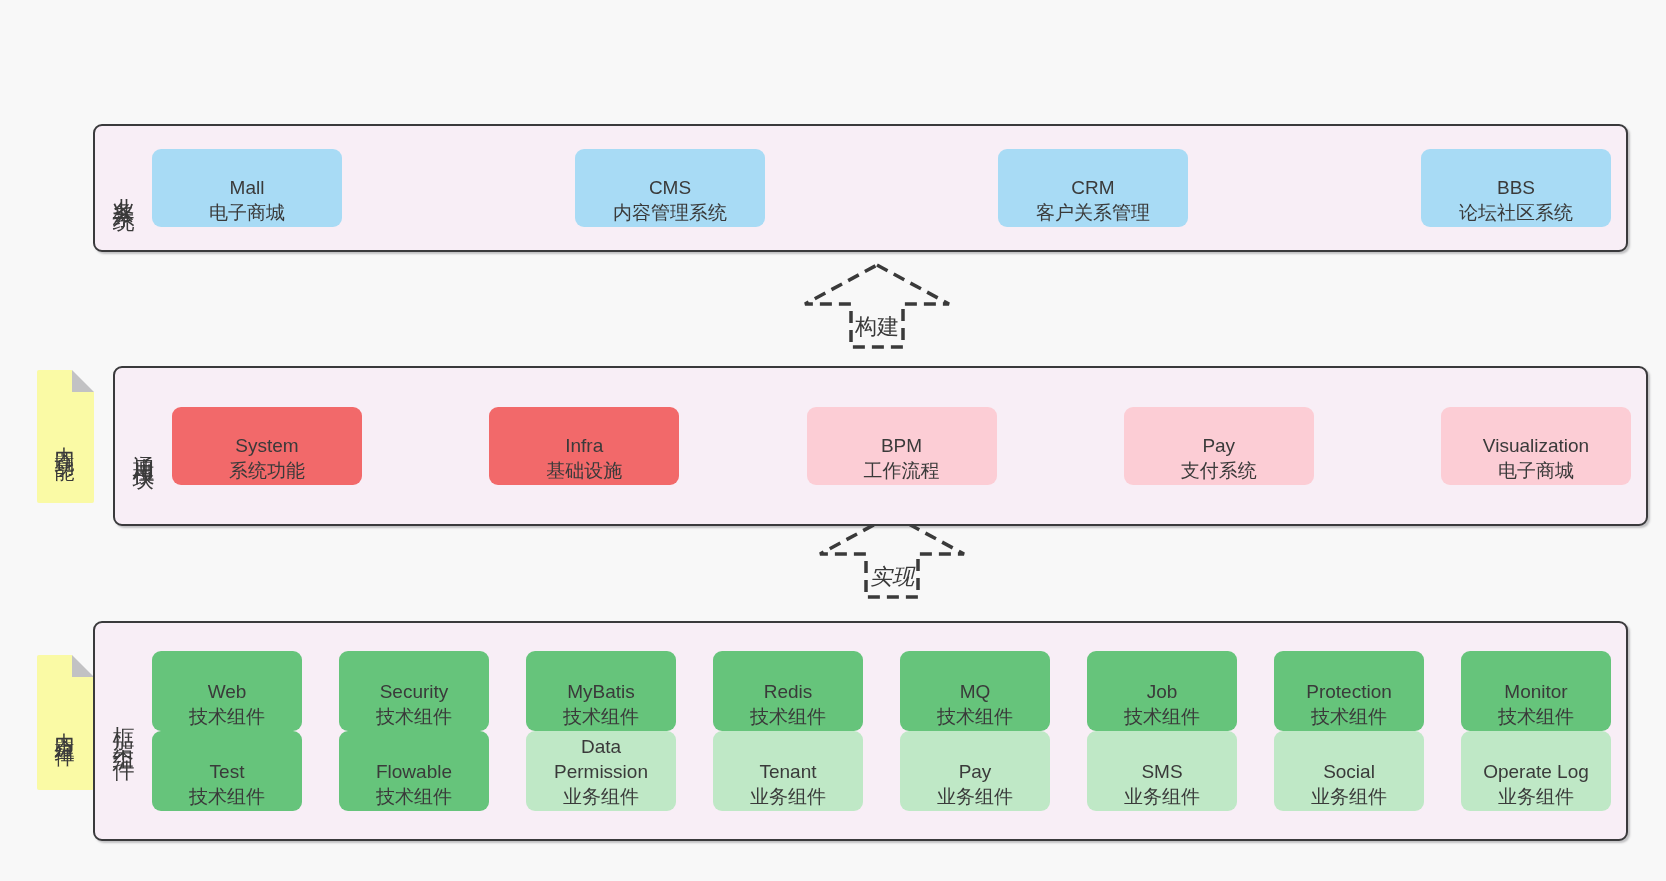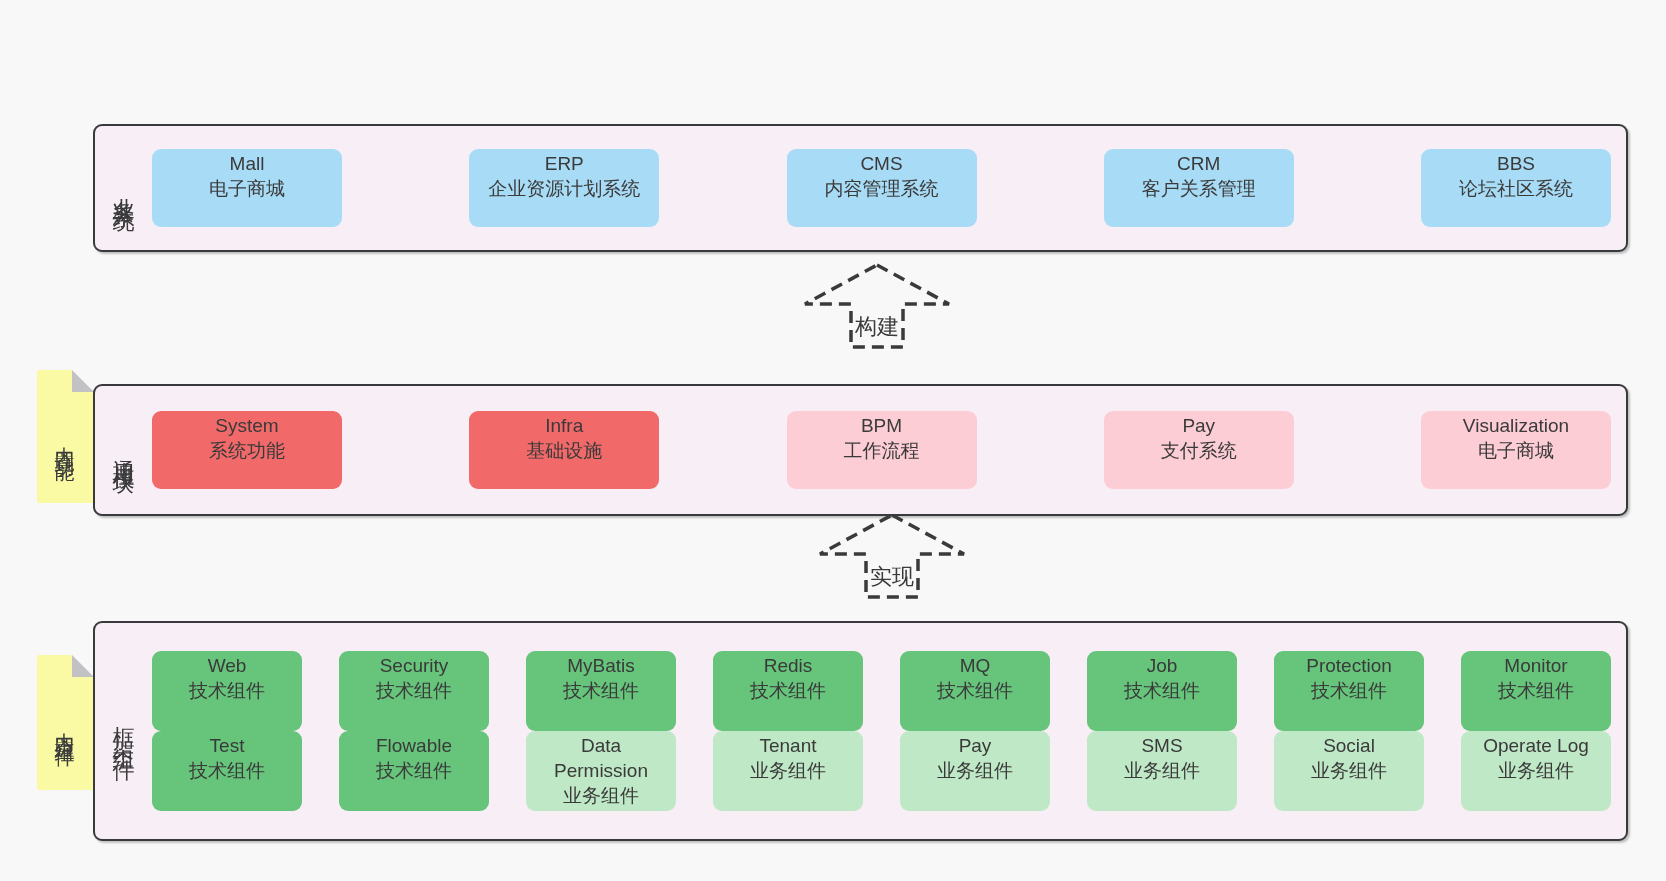--- a/index.html
+++ b/index.html
@@ -23,21 +23,21 @@
     left: 93px;
     width: 1535px;
     background: var(--panel-bg, #f8eef6);
     border: 2px solid var(--panel-border, #3a3a3c);
     border-radius: 9px;
     box-shadow: 2px 2px 2px rgba(70,70,75,0.30);
     display: flex;
     z-index: 2;
   }
   .panel-business   { top: 124px; height: 128px; }
-  .panel-modules    { top: 384px; height: 132px; }
+  .panel-modules    { top: 366px; height: 160px; margin-left: 20px; }
   .panel-components { top: 621px; height: 220px; }
 
   .side {
     width: 57px;
     flex: 0 0 57px;
     display: flex;
     align-items: center;
     justify-content: center;
   }
   .side span {
@@ -62,21 +62,21 @@
     justify-content: space-between;
     align-items: center;
   }
   .panel-components .content { }
 
   
   .box {
     display: flex;
     flex-direction: column;
     align-items: center;
-    justify-content: flex-start;
+    justify-content: flex-end;
     text-align: center;
     border-radius: 9px;
     font-size: 19px;
     line-height: 25px;
     color: var(--text, #3a3a3a);
     padding: 2px 6px;
   }
   .box-lg { width: 190px; height: 78px; }
   .box-sm { width: 150px; height: 80px; }
   .v-blue       { background: var(--blue, #a8dbf5); }
@@ -119,21 +119,21 @@
   }
 
   
   .arrow {
     position: absolute;
     width: 150px;
     height: 88px;
     z-index: 1;
   }
   .arrow-build     { left: 802px; top: 262px; }
-  .arrow-implement { left: 817px; top: 512px; }
+  .arrow-implement { left: 817px; top: 512px; font-style: italic; }
   .arrow svg { display:block; width:100%; height:100%; }
   .arrow .arrow-label {
     position: absolute;
     top: 50px;
     left: 50%;
     transform: translateX(-50%);
     font-size: 22px;
     color: var(--text, #3a3a3a);
     white-space: nowrap;
   }
@@ -154,24 +154,20 @@
     <div class="side">
       <span>业务系统</span>
     </div>
     <div class="content">
       <div class="row" id="row-business">
           <div class="box box-lg v-blue">
             <div>Mall</div>
             <div>电子商城</div>
           </div>
           <div class="box box-lg v-blue">
-            <div>ERP</div>
-            <div>企业资源计划系统</div>
-          </div>
-          <div class="box box-lg v-blue">
             <div>CMS</div>
             <div>内容管理系统</div>
           </div>
           <div class="box box-lg v-blue">
             <div>CRM</div>
             <div>客户关系管理</div>
           </div>
           <div class="box box-lg v-blue">
             <div>BBS</div>
             <div>论坛社区系统</div>

